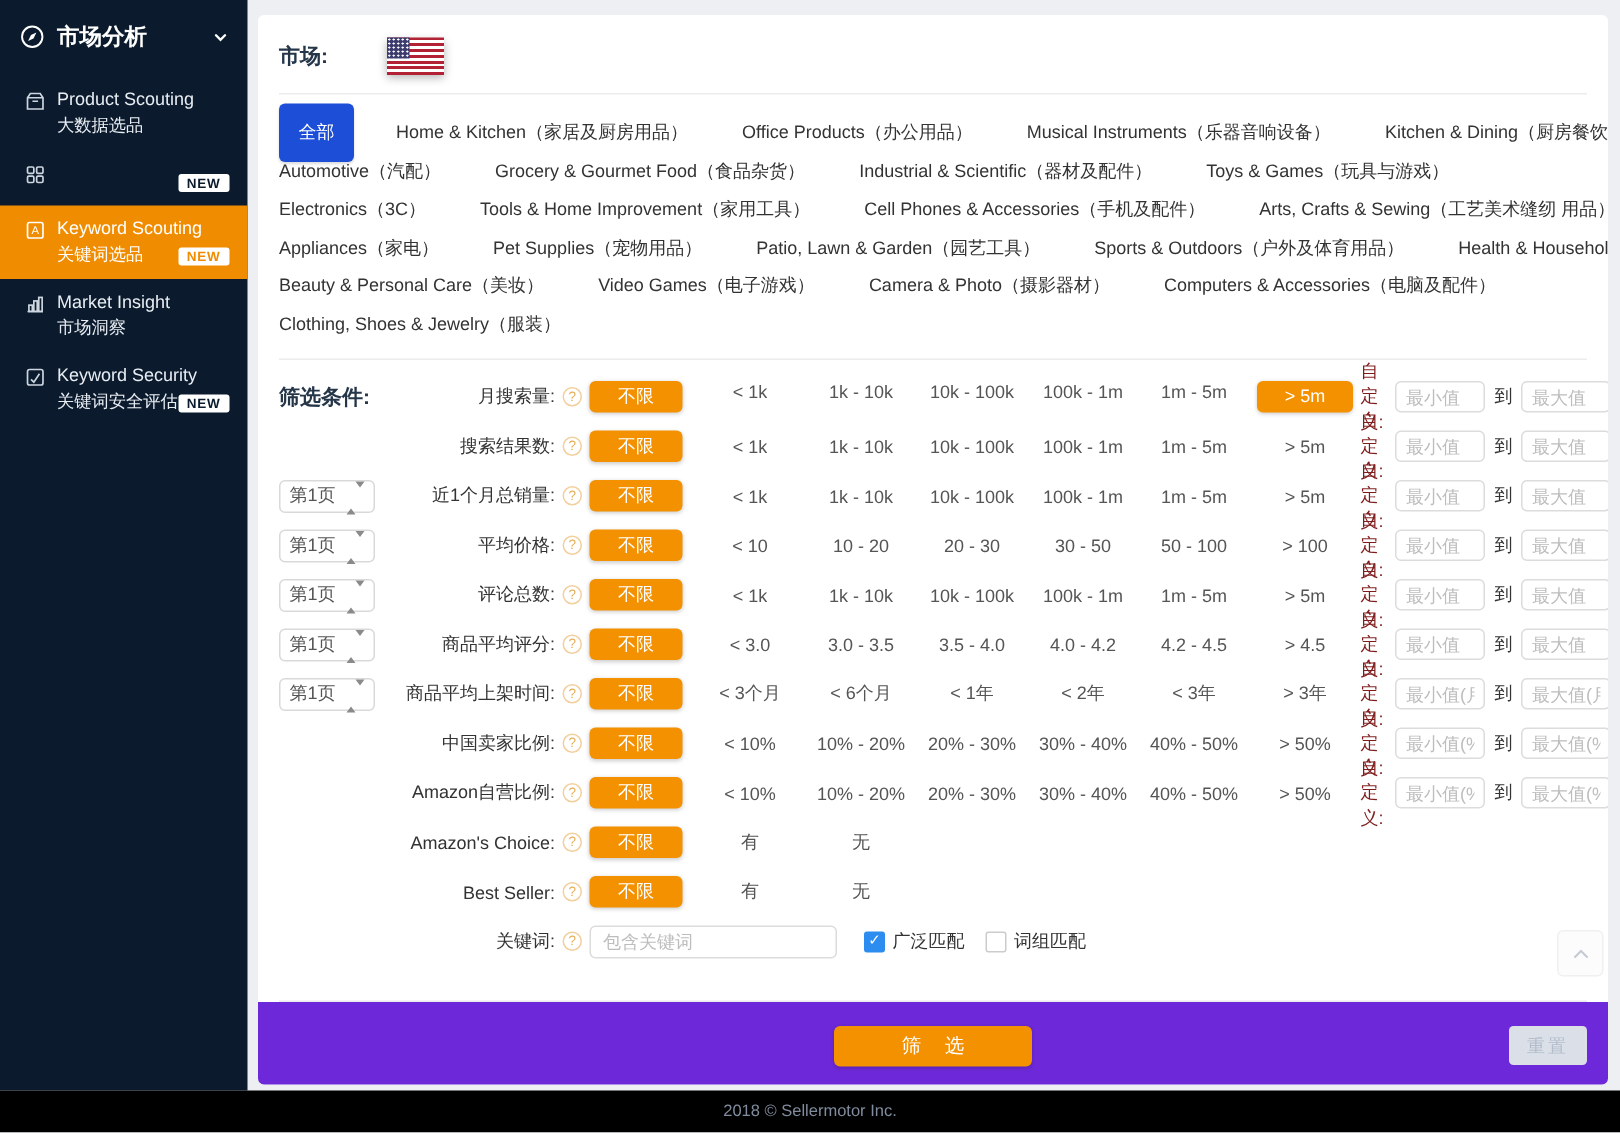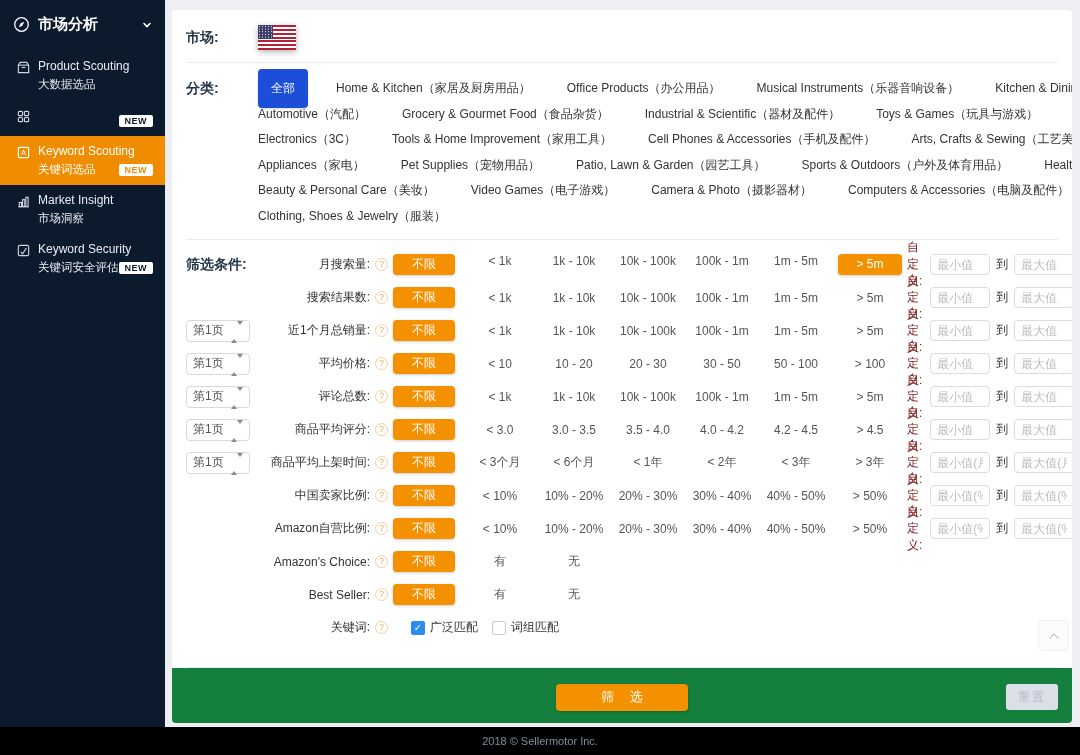--- a/index.html
+++ b/index.html
@@ -113,21 +113,21 @@
     width:14px; height:14px; border-radius:2px; margin-right:5px; flex:none;
     font-size:10px; line-height:14px; text-align:center;
   }
   .chk.checked { background:#2d8cf0; color:#fff; }
   .chk.unchecked { background:#fff; border:1px solid #ccc; }
   .kw-check span.lbl { font-size:12px; color:#333; }
   
   .actions-divider { margin-top:23px; }
   .actions {
     position:relative; height:58px; display:flex; align-items:center; justify-content:center;
-    background:#15803d;
+    background:#6d28d9;
   }
   .btn-filter {
     width:132px; height:27px; background:#f39100; border:none; border-radius:4px;
     color:#fff; font-size:13px; letter-spacing:6px; text-indent:6px; cursor:pointer;
     box-shadow:0 1px 3px rgba(0,0,0,.2); font-family:inherit;
   }
   .btn-reset {
     position:absolute; right:14px; width:52px; height:26px; background:#dbe0e8;
     border:none; border-radius:3px; color:#b2bcca; font-size:12px; letter-spacing:2px;
     cursor:pointer; font-family:inherit;
@@ -220,21 +220,20 @@
   <div class="card">
 
     <div class="market-row">
       <span class="row-label">市场:</span>
       <div class="flag"></div>
     </div>
 
     <div class="divider"></div>
 
     <div class="category-section">
-      <span class="row-label">分类:</span>
       <div class="cat-rows" id="cat-rows">
           <div class="cat-row">
             <button class="cat-all">全部</button>
             <span class="cat-item">Home &amp; Kitchen（家居及厨房用品）</span>
             <span class="cat-item">Office Products（办公用品）</span>
             <span class="cat-item">Musical Instruments（乐器音响设备）</span>
             <span class="cat-item">Kitchen &amp; Dining（厨房餐饮）</span>
           </div>
           <div class="cat-row">
             <span class="cat-item">Automotive（汽配）</span>
@@ -494,20 +493,21 @@
             <span class="f-opt">有</span>
             <span class="f-opt">无</span>
           </div>
         </div>
       </div>
 
     <div class="keyword-row">
       <div class="f-left"></div>
       <span class="f-label">关键词:</span>
       <span class="info">?</span>
+      <input class="kw-input" placeholder="包含关键词" style="">
       <div class="kw-checks" id="kw-checks">
           <span class="kw-check">
             <span class="chk checked">✓</span>
             <span class="lbl">广泛匹配</span>
           </span>
           <span class="kw-check">
             <span class="chk unchecked"></span>
             <span class="lbl">词组匹配</span>
           </span>
         </div>

